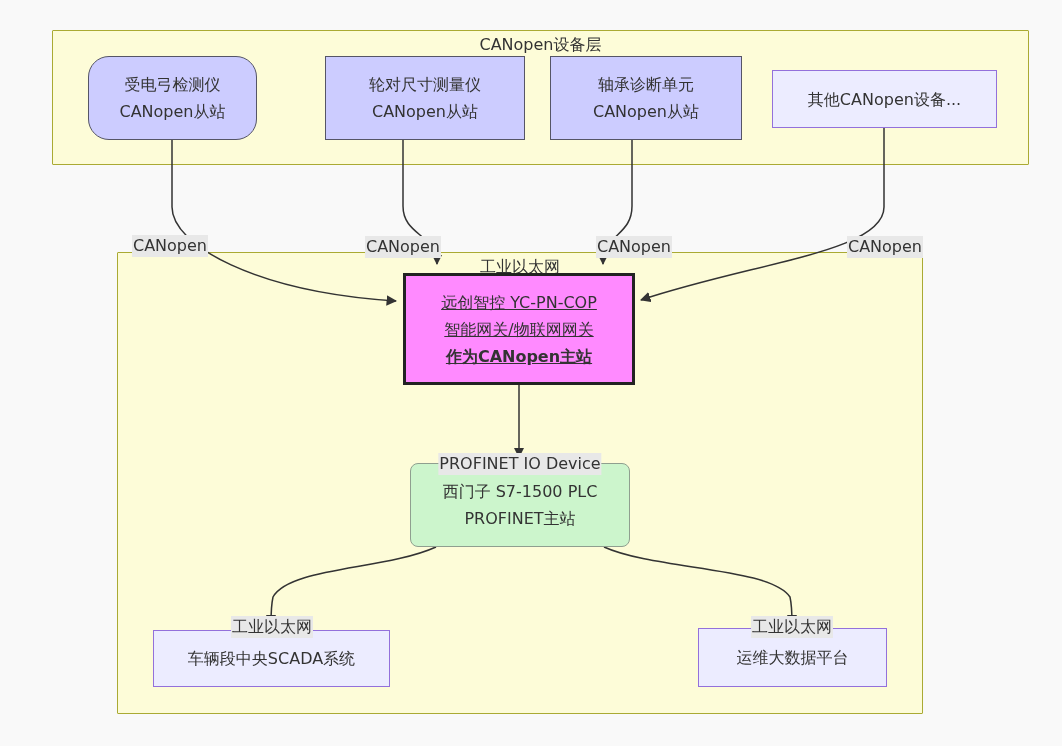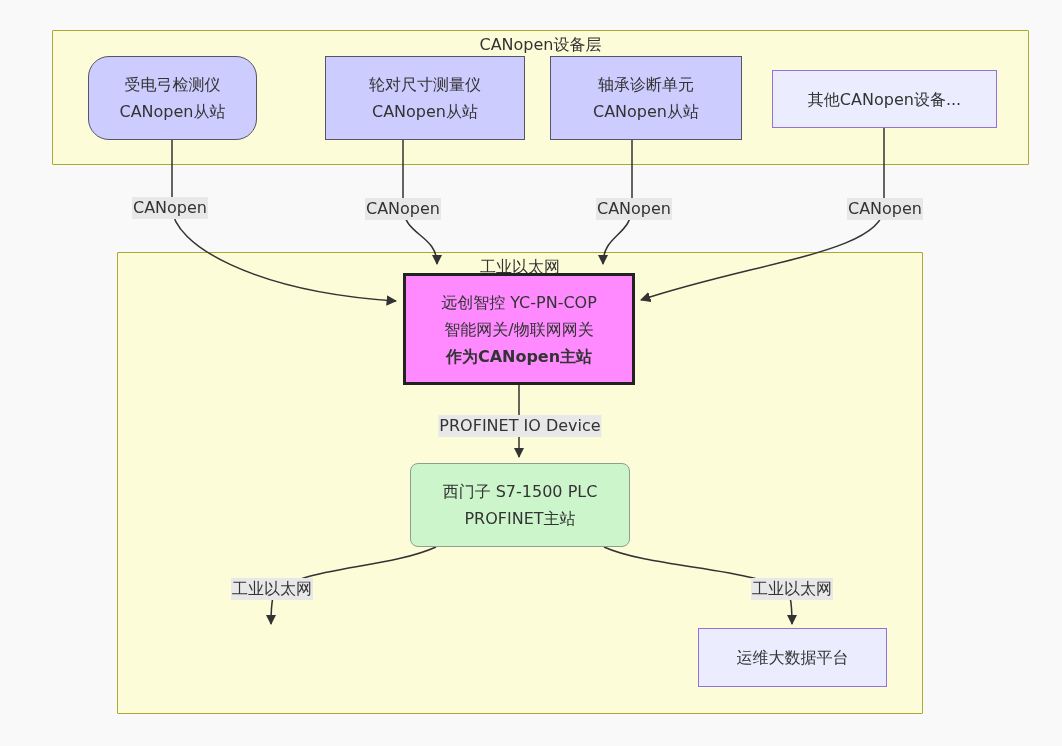--- a/index.html
+++ b/index.html
@@ -65,20 +65,21 @@
   .edge-label{
     position:absolute;
     transform:translate(-50%,-50%);
     background:var(--label-bg,#e8e8e8);
     padding:0 1px;
     font-size:16px;
     line-height:22px;
     white-space:nowrap;
     color:var(--text,#333);
     z-index:4;
+    margin-top:38px;
   }
 </style>
 </head>
 <body>
 
 <div class="canvas">
 
   <div class="cluster" style="left:52px;top:30px;width:977px;height:135px;">
     <div class="cluster-title">CANopen设备层</div>
   </div>
@@ -116,31 +117,34 @@
 
   <div class="node node-slave" style="left:550px;top:56px;width:192px;height:84px;">
     <div>轴承诊断单元</div>
     <div>CANopen从站</div>
   </div>
 
   <div class="node node-default" style="left:772px;top:70px;width:225px;height:58px;">
     <div>其他CANopen设备...</div>
   </div>
 
-  <div class="node node-gateway" style="left:403px;top:273px;width:232px;height:112px;">
+  <div class="node node-gateway" style="left:403px;top:273px;width:232px;height:112px;text-decoration:underline;">
     <div>远创智控 YC-PN-COP</div>
     <div>智能网关/物联网网关</div>
     <div class="bold">作为CANopen主站</div>
   </div>
 
   <div class="node node-plc" style="left:410px;top:463px;width:220px;height:84px;border-radius:8px;">
     <div>西门子 S7-1500 PLC</div>
     <div>PROFINET主站</div>
   </div>
 
+  <div class="node node-default" style="left:153px;top:630px;width:237px;height:57px;">
+    <div>车辆段中央SCADA系统</div>
+  </div>
 
   <div class="node node-default" style="left:698px;top:628px;width:189px;height:59px;">
     <div>运维大数据平台</div>
   </div>
 
   <div class="edge-label" style="left:170px;top:208px;">CANopen</div>
   <div class="edge-label" style="left:403px;top:209px;">CANopen</div>
   <div class="edge-label" style="left:634px;top:209px;">CANopen</div>
   <div class="edge-label" style="left:885px;top:209px;">CANopen</div>
   <div class="edge-label" style="left:520px;top:426px;">PROFINET IO Device</div>

